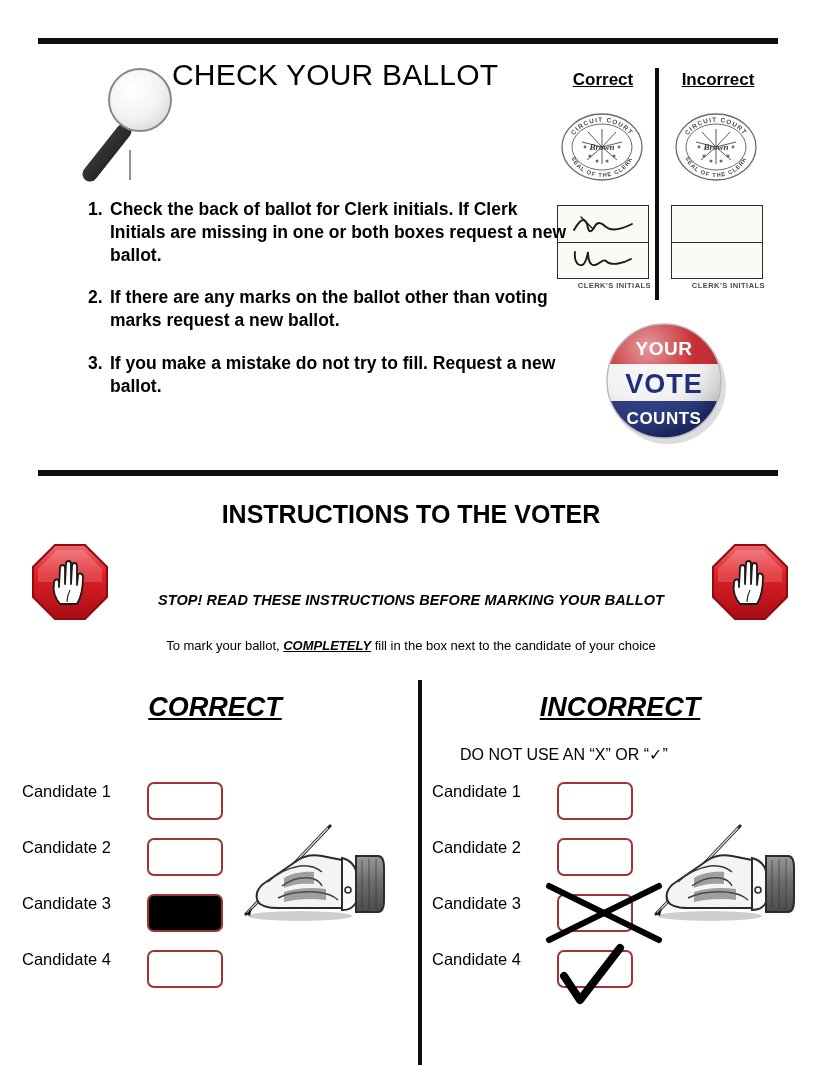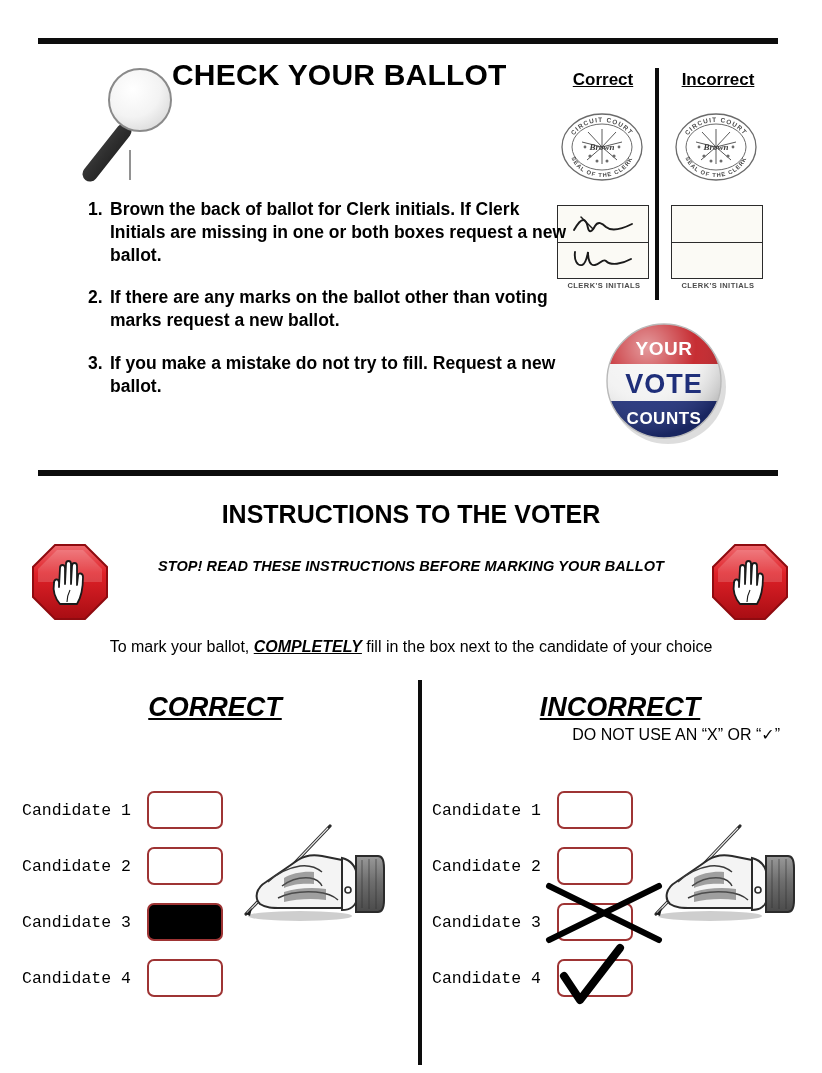--- a/index.html
+++ b/index.html
@@ -6,72 +6,72 @@
   body{width:822px;height:1073px;position:relative;overflow:hidden;
        font-family:"Liberation Sans",sans-serif;color:#000;}
   .abs{position:absolute;}
 
   
   .hrule{left:38px;width:740px;height:6px;background:#0d0d0d;}
   .vrule{width:4px;background:#0d0d0d;}
 
   
   #magnifier{left:78px;top:62px;width:110px;height:120px;}
-  #page-title{left:172px;top:58px;font-size:30px;font-weight:bold;letter-spacing:.2px;}
+  #page-title{left:172px;top:58px;font-size:30px;font-weight:normal;letter-spacing:.2px;}
 
   .colhead{font-size:17px;font-weight:bold;text-decoration:underline;text-align:center;}
   #correct-head{left:556px;top:70px;width:94px;}
   #incorrect-head{left:662px;top:70px;width:112px;}
 
   .seal{width:90px;height:74px;}
   #seal-correct{left:557px;top:110px;}
   #seal-incorrect{left:671px;top:110px;}
 
   .initials-block{width:94px;}
   .initials-box{width:92px;height:74px;border:1.6px solid #2b2b2b;background:#fbfaf5;
                 box-sizing:border-box;position:relative;}
   .initials-box .divider{position:absolute;left:0;right:0;top:50%;height:1.4px;background:#2b2b2b;}
   .initials-caption{font-size:7.5px;font-weight:bold;letter-spacing:.45px;color:#4a4a4a;
-                    text-align:center;margin-top:2px;}
+                    text-align:right;margin-top:2px;}
   #initials-correct{left:557px;top:205px;}
   #initials-incorrect{left:671px;top:205px;}
 
   .sig{position:absolute;left:10px;width:68px;height:26px;}
 
   
   #instruction-list{left:88px;top:198px;width:480px;font-size:17.5px;font-weight:bold;line-height:1.30;}
   .inst-item{display:flex;margin-bottom:20px;}
   .inst-num{width:22px;flex:0 0 22px;}
   .inst-txt{flex:1;}
 
   
   #vote-badge{left:602px;top:319px;width:128px;height:128px;}
 
   
   #voter-heading{left:0;top:500px;width:822px;text-align:center;
                  font-size:25px;font-weight:bold;}
   .stopsign{width:80px;height:80px;}
   #stop-left{left:30px;top:542px;}
   #stop-right{left:710px;top:542px;}
-  #stop-text{left:120px;top:558px;width:582px;text-align:center;
+  #stop-text{left:120px;top:592px;width:582px;text-align:center;
              font-size:14.5px;font-weight:bold;font-style:italic;letter-spacing:.1px;}
-  #mark-note{left:0;top:638px;width:822px;text-align:center;font-size:16px;}
+  #mark-note{left:0;top:638px;width:822px;text-align:center;font-size:13px;}
   #mark-note u{font-style:italic;font-weight:bold;}
 
   
   .bighead{font-size:27px;font-weight:bold;font-style:italic;
            text-decoration:underline;text-align:center;}
   #correct-big{left:70px;top:692px;width:290px;}
   #incorrect-big{left:470px;top:692px;width:300px;}
-  #no-x-note{left:460px;top:725px;width:320px;text-align:right;font-size:16px;}
+  #no-x-note{left:460px;top:745px;width:320px;text-align:left;font-size:16px;}
 
   .cand-list{width:340px;}
   #list-correct{left:22px;top:782px;}
   #list-incorrect{left:432px;top:782px;}
-  .cand-row{height:56px;display:flex;align-items:center;position:relative;font-family:Liberation Mono, monospace;}
+  .cand-row{height:56px;display:flex;position:relative;}
   .cand-label{width:125px;font-size:16.5px;}
   .cand-box{width:76px;height:38px;border:2.6px solid #9e3434;border-radius:7px;
             background:#fff;box-sizing:border-box;position:relative;}
   .cand-box.filled{background:#000;}
   .mark-x,.mark-check{position:absolute;pointer-events:none;overflow:visible;}
   .mark-x{left:112px;top:-12px;width:120px;height:62px;}
   .mark-check{left:122px;top:-4px;width:74px;height:62px;}
 
   .hand{width:150px;height:120px;}
   #hand-correct{left:238px;top:812px;}
@@ -199,21 +199,21 @@
 <div class="abs initials-block" id="initials-incorrect">
   <div class="initials-box">
     <div class="divider"></div>
   </div>
   <div class="initials-caption">CLERK'S INITIALS</div>
 </div>
 
 <div class="abs" id="instruction-list">
   <div class="inst-item">
     <span class="inst-num">1.</span>
-    <span class="inst-txt">Brown the back of ballot for Clerk initials. If Clerk Initials are missing in one or both boxes request a new ballot.</span>
+    <span class="inst-txt">Check the back of ballot for Clerk initials. If Clerk Initials are missing in one or both boxes request a new ballot.</span>
   </div>
   <div class="inst-item">
     <span class="inst-num">2.</span>
     <span class="inst-txt">If there are any marks on the ballot other than voting marks request a new ballot.</span>
   </div>
   <div class="inst-item">
     <span class="inst-num">3.</span>
     <span class="inst-txt">If you make a mistake do not try to fill.  Request a new ballot.</span>
   </div>
 </div>

